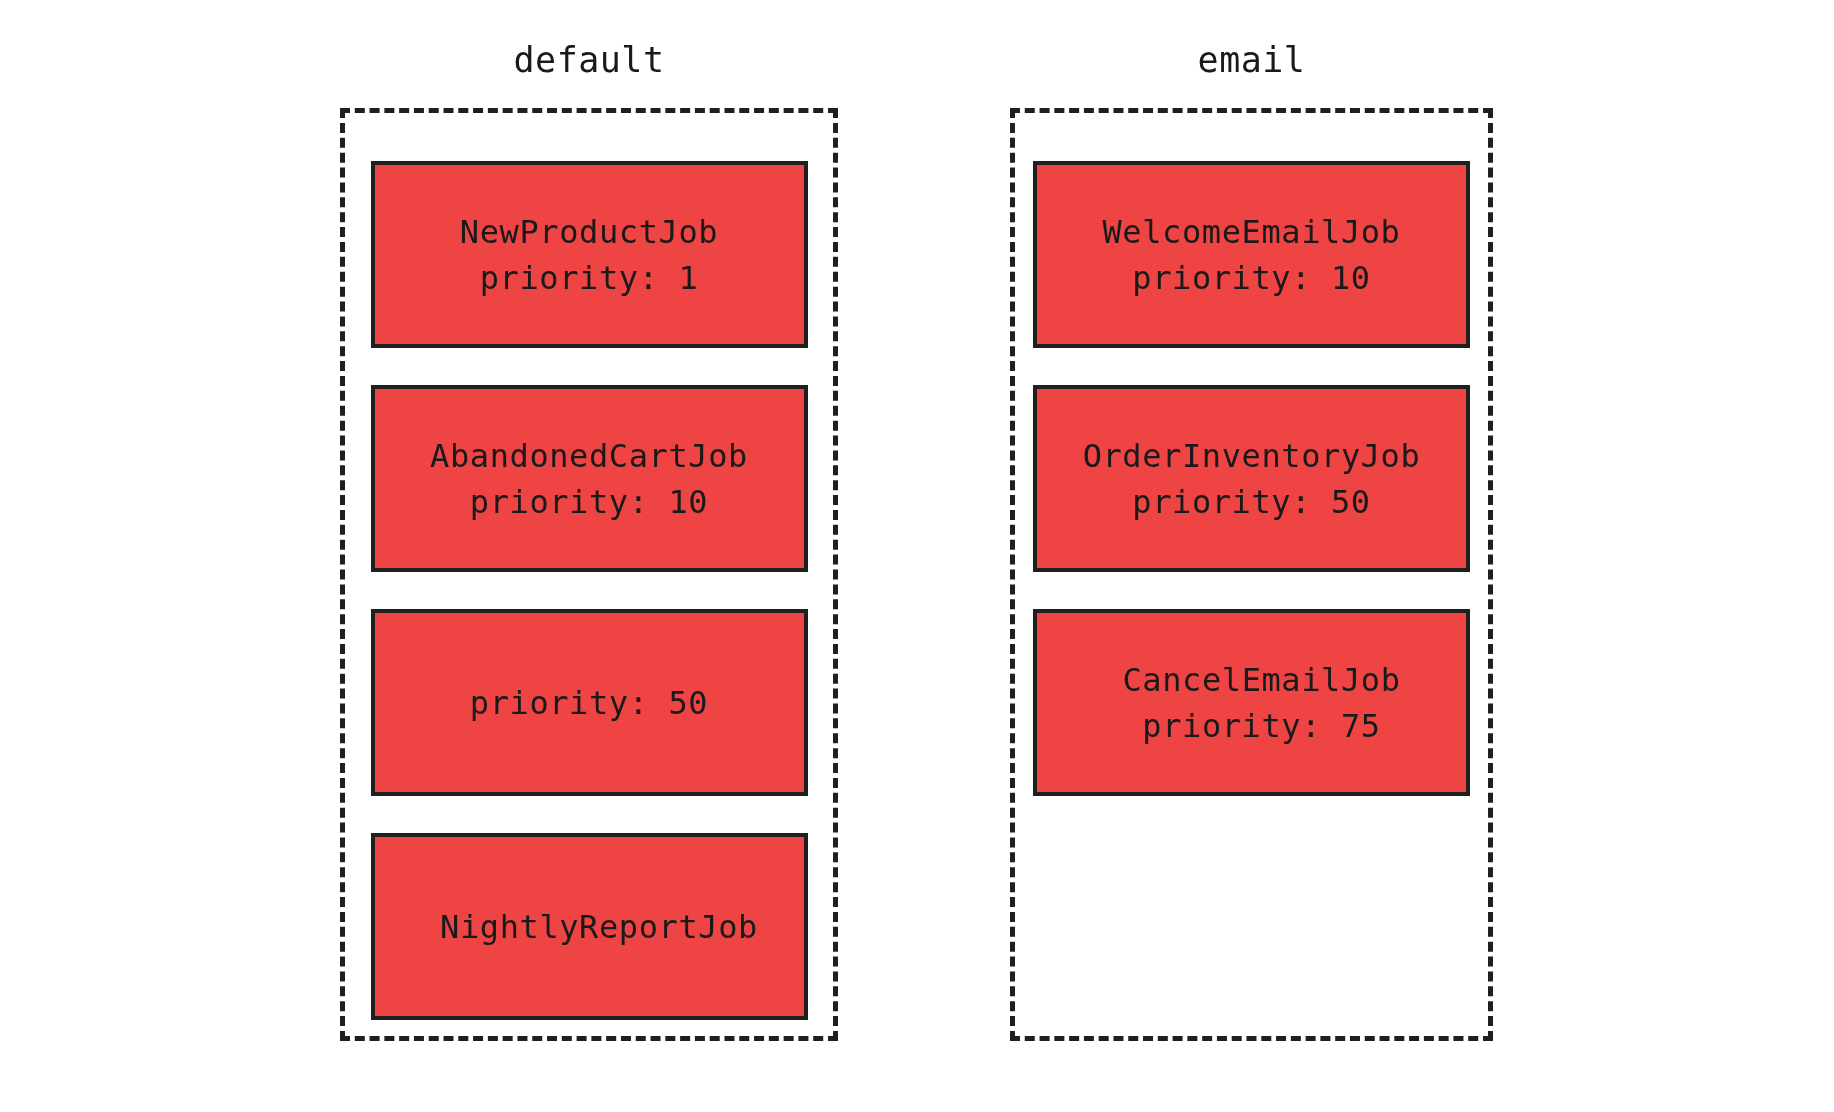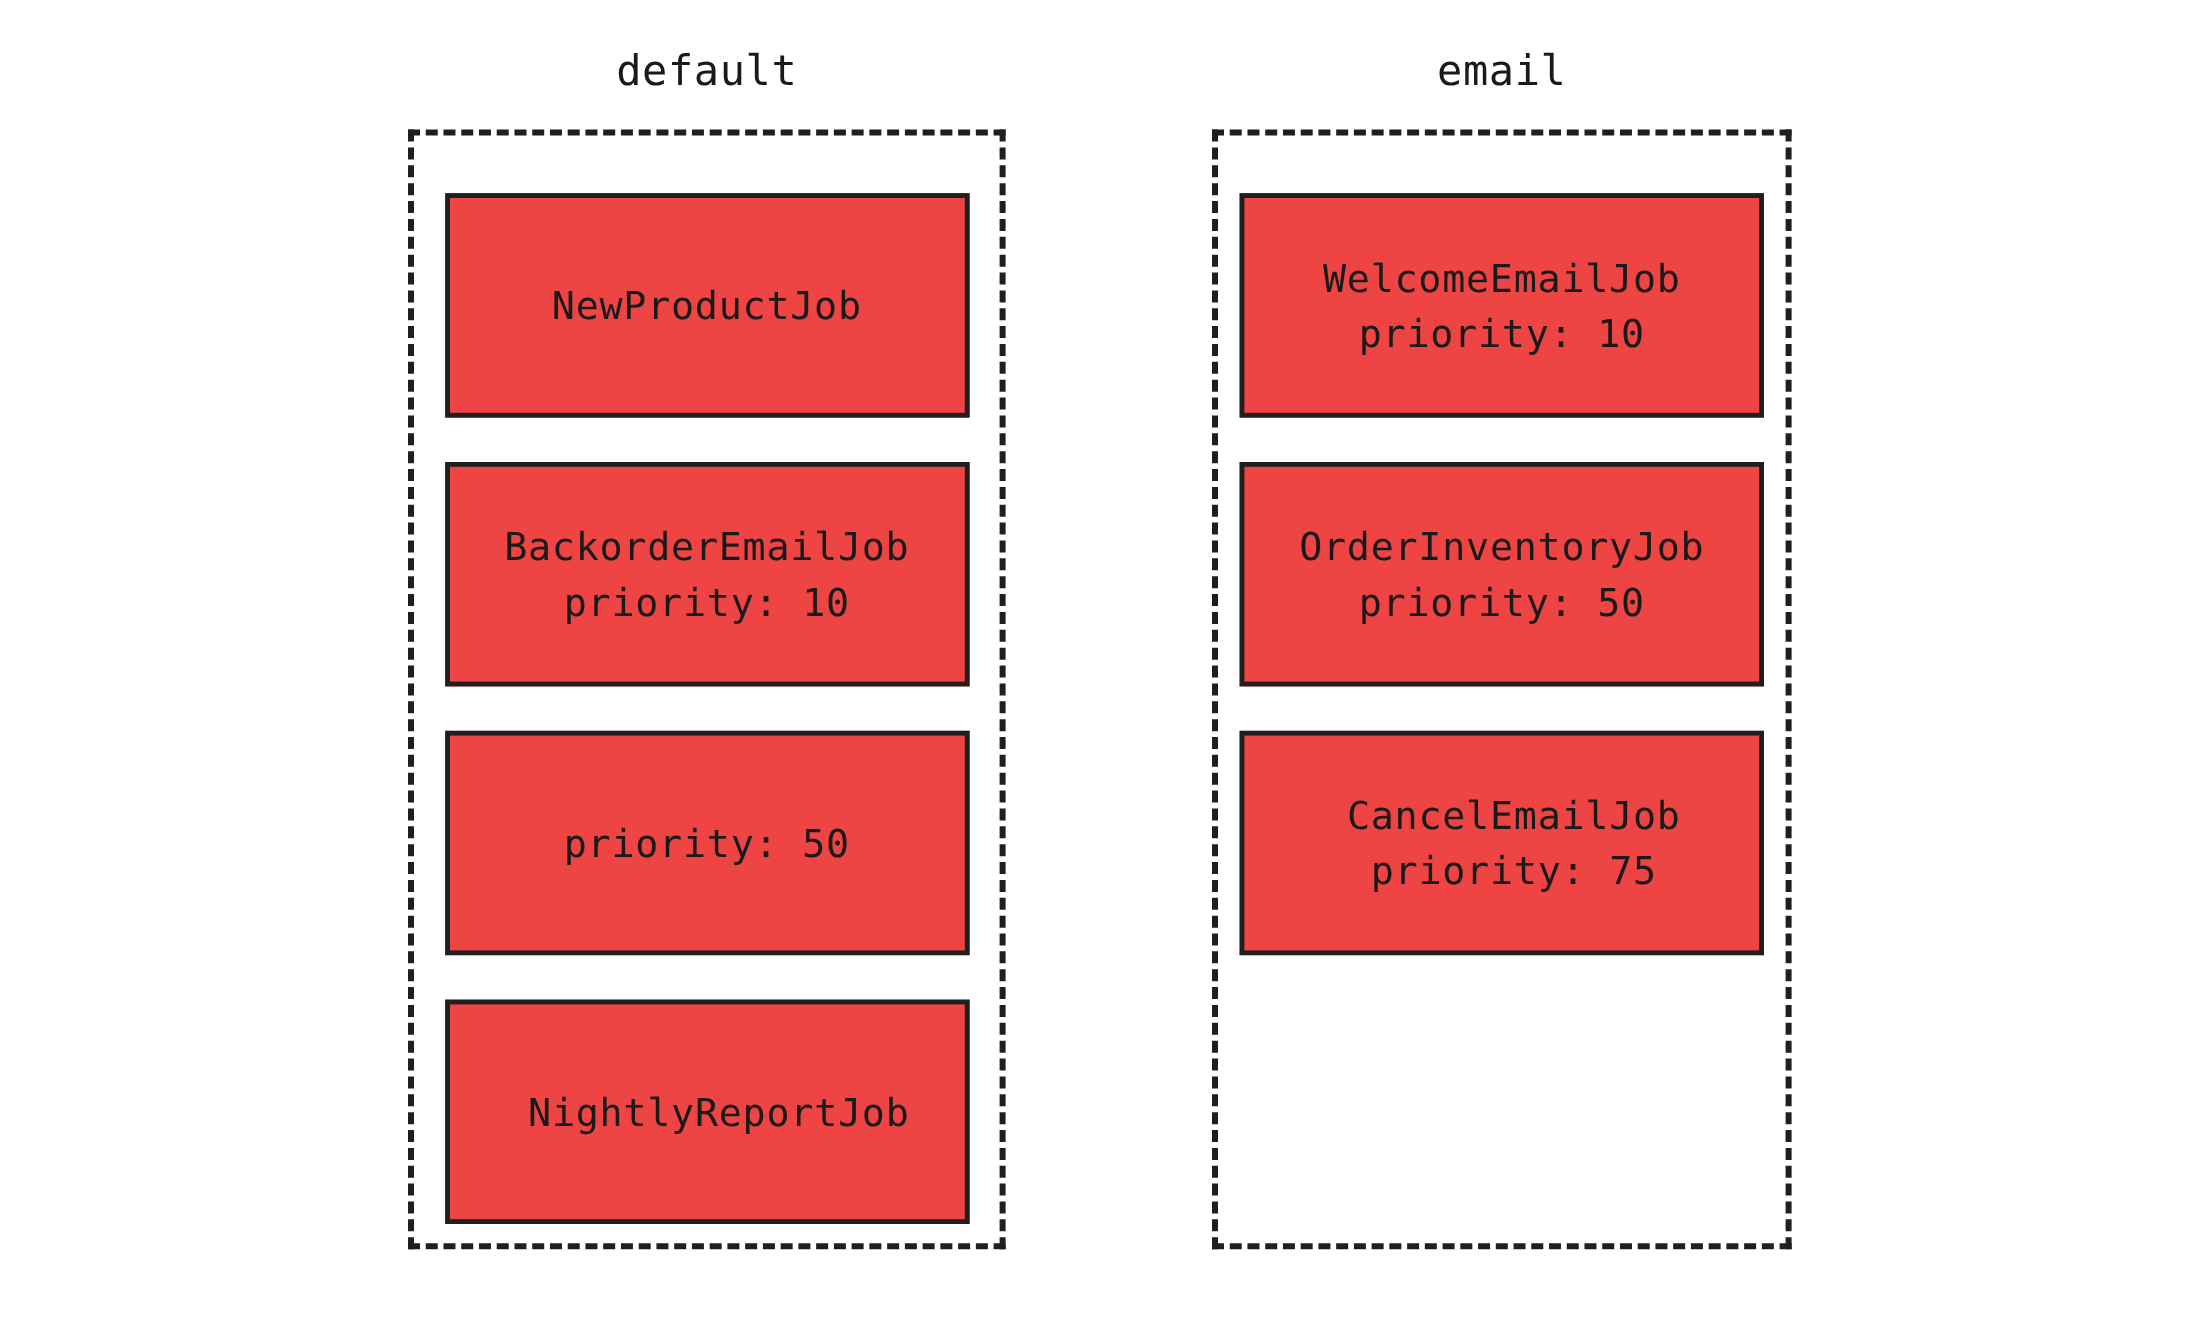--- a/index.html
+++ b/index.html
@@ -88,24 +88,25 @@
 
 <div id="canvas">
 
   <div class="queue-col queue-col--default">
     <div class="queue-label">default</div>
 
     <div class="queue-box">
 
       <div class="job-card">
         <div class="job-name">NewProductJob</div>
+        <div class="job-priority">priority: 1</div>
       </div>
 
       <div class="job-card">
-        <div class="job-name">BackorderEmailJob</div>
+        <div class="job-name">AbandonedCartJob</div>
         <div class="job-priority">priority: 10</div>
       </div>
 
       <div class="job-card">
         <div class="job-priority">priority: 50</div>
       </div>
 
       <div class="job-card">
         <div class="job-name">NightlyReportJob</div>
       </div>

